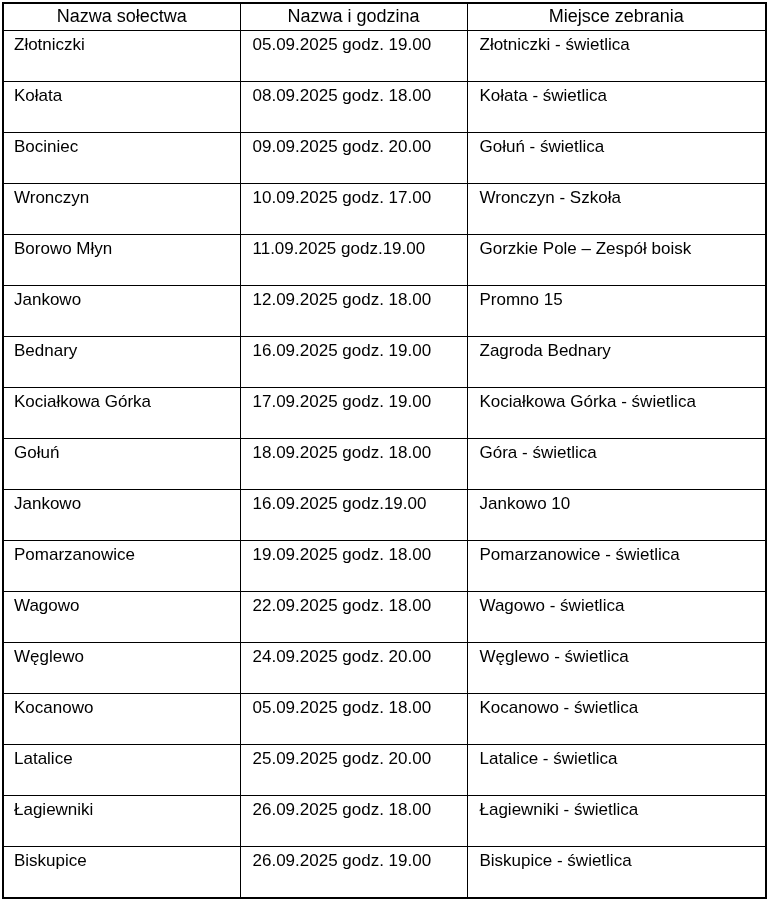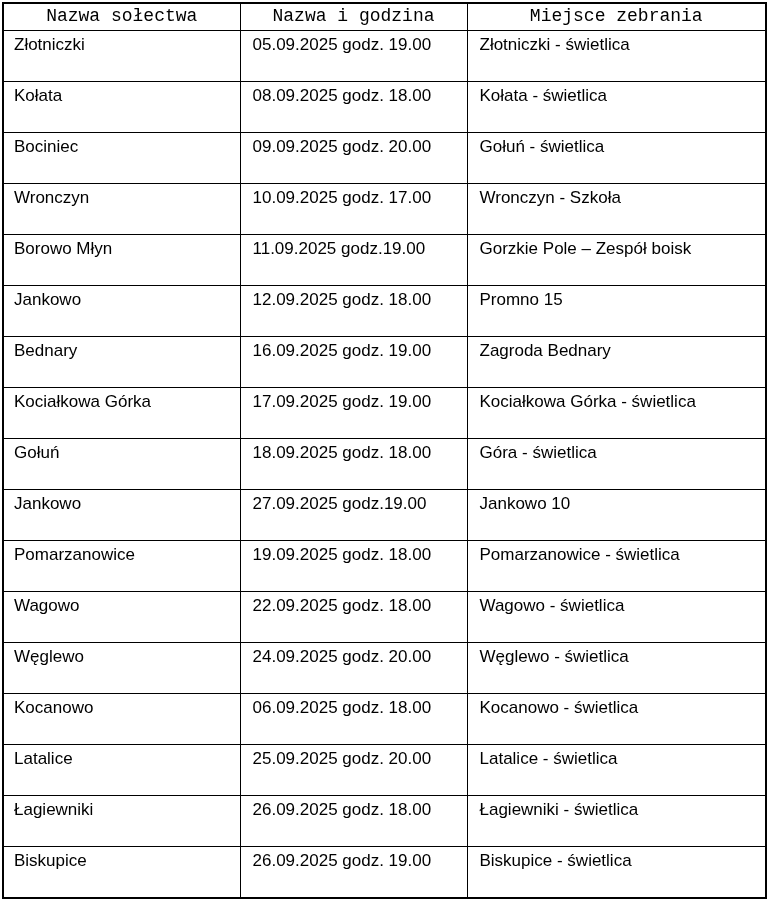--- a/index.html
+++ b/index.html
@@ -29,21 +29,21 @@
     background: #ffffff;
   }
   table.schedule col.c1 { width: 237px; }
   table.schedule col.c2 { width: 227px; }
   table.schedule col.c3 { width: 299px; }
   table.schedule, table.schedule th, table.schedule td {
     border: 1.6px solid #000000;
   }
   table.schedule { border-width: 2.5px; }
   thead th {
-    font-family: Liberation Mono, monospace;
+    font-family: Liberation Sans, sans-serif;
     font-weight: 400;
     font-size: 18px;
     text-align: center;
     vertical-align: middle;
     height: 27px;
     padding: 1px 4px 2px 4px;
     border-bottom-width: 2px;
     white-space: nowrap;
   }
   tbody td {
@@ -117,41 +117,41 @@
           <td>17.09.2025 godz. 19.00</td>
           <td>Kociałkowa Górka - świetlica</td>
         </tr>
         <tr>
           <td>Gołuń</td>
           <td>18.09.2025 godz. 18.00</td>
           <td>Góra - świetlica</td>
         </tr>
         <tr>
           <td>Jankowo</td>
-          <td>27.09.2025 godz.19.00</td>
+          <td>16.09.2025 godz.19.00</td>
           <td>Jankowo 10</td>
         </tr>
         <tr>
           <td>Pomarzanowice</td>
           <td>19.09.2025 godz. 18.00</td>
           <td>Pomarzanowice - świetlica</td>
         </tr>
         <tr>
           <td>Wagowo</td>
           <td>22.09.2025 godz. 18.00</td>
           <td>Wagowo - świetlica</td>
         </tr>
         <tr>
           <td>Węglewo</td>
           <td>24.09.2025 godz. 20.00</td>
           <td>Węglewo - świetlica</td>
         </tr>
         <tr>
           <td>Kocanowo</td>
-          <td>06.09.2025 godz. 18.00</td>
+          <td>05.09.2025 godz. 18.00</td>
           <td>Kocanowo - świetlica</td>
         </tr>
         <tr>
           <td>Latalice</td>
           <td>25.09.2025 godz. 20.00</td>
           <td>Latalice - świetlica</td>
         </tr>
         <tr>
           <td>Łagiewniki</td>
           <td>26.09.2025 godz. 18.00</td>

